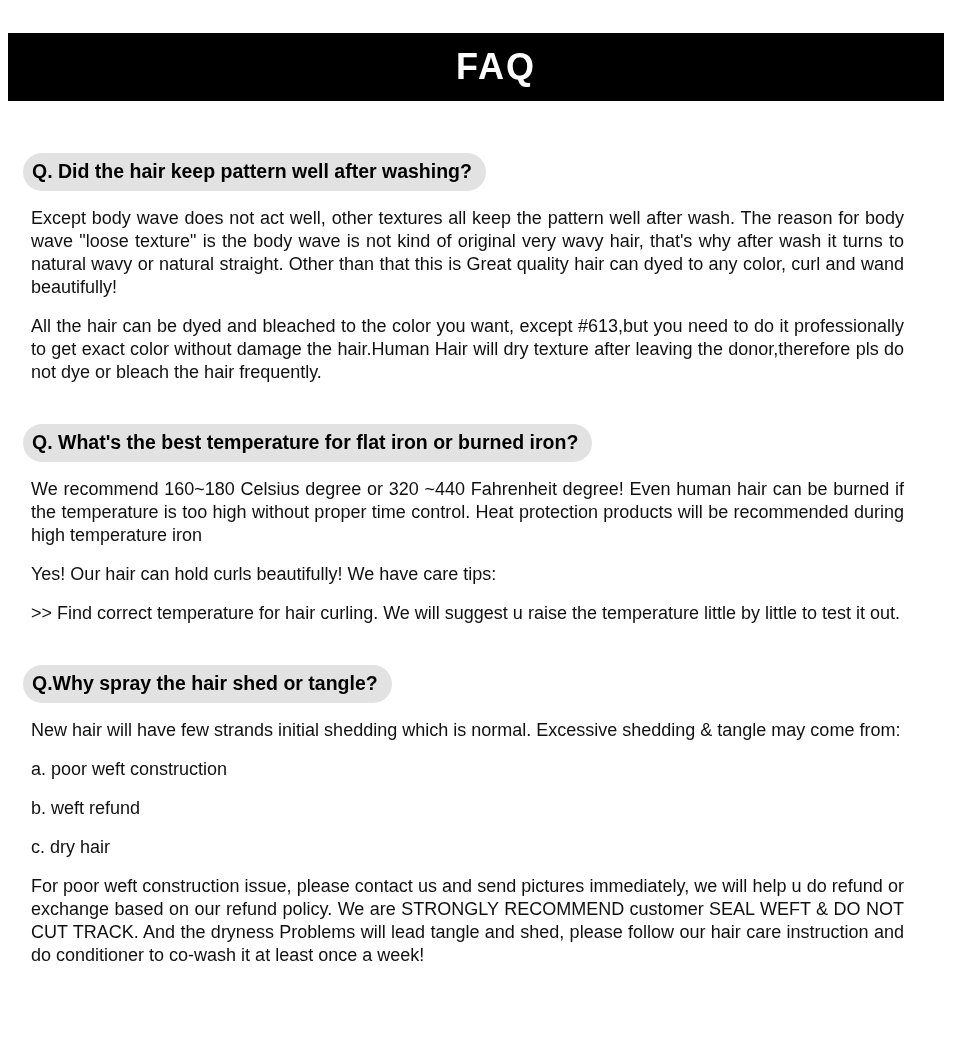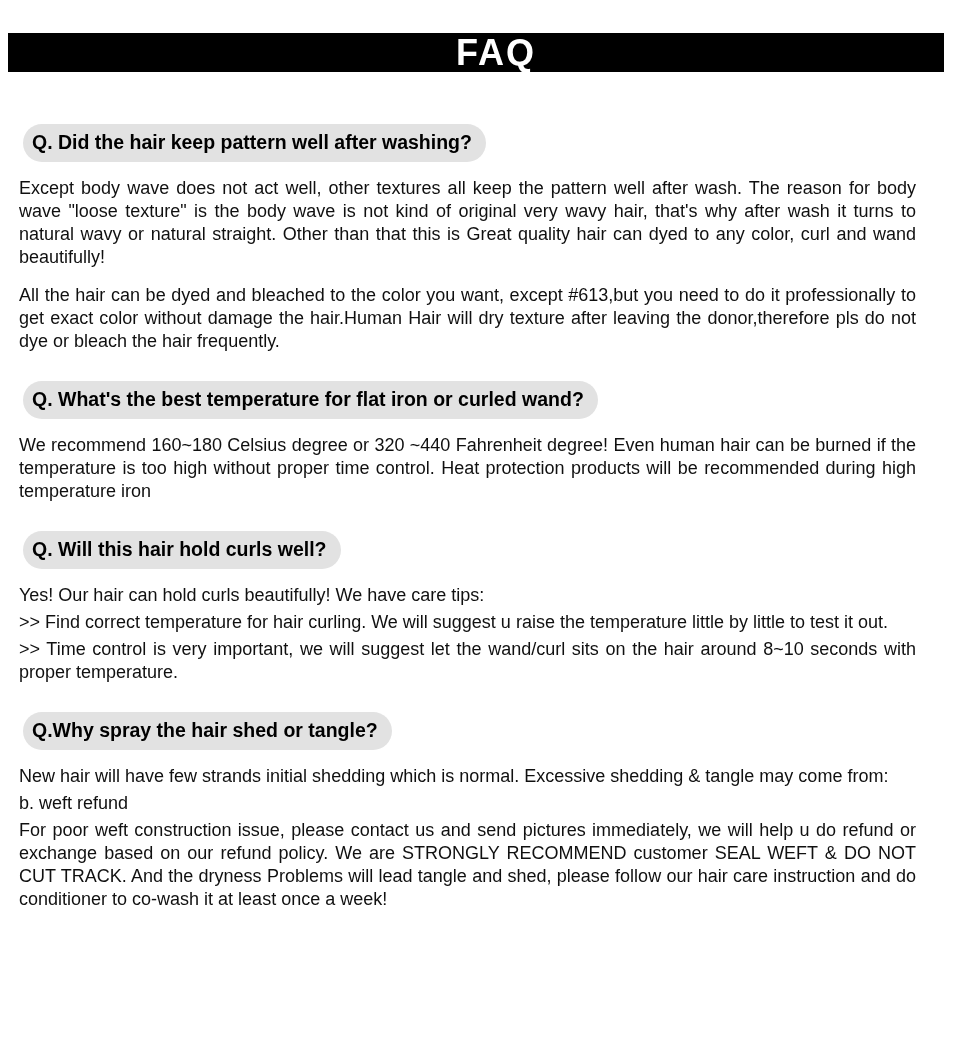--- a/index.html
+++ b/index.html
@@ -14,21 +14,21 @@
   html, body { margin: 0; padding: 0; }
   body {
     width: 960px;
     height: 1044px;
     background: var(--page-bg);
     font-family: "Liberation Sans", sans-serif;
     overflow: hidden;
   }
   .faq-bar {
     margin: 33px 16px 0 8px;
-    height: 39px;
+    height: 68px;
     background: var(--header-bg);
     display: flex;
     align-items: center;
     justify-content: center;
   }
   .faq-bar h1 {
     margin: 0;
     padding-left: 40px; 
     color: var(--header-text);
     font-size: 36px;
@@ -48,21 +48,21 @@
     margin: 24px 0 0 8px;
     font-size: 19.5px;
     font-weight: bold;
     line-height: 21px;
     color: var(--question-text);
     white-space: nowrap;
   }
   .faq-item:first-of-type .q-box { margin-top: 52px; }
   .answer-block { margin-top: 15px; }
   .answer-line {
-    margin: 4px;
+    margin: 16px;
     font-size: 18px;
     line-height: 23px;
     text-align: justify;
     color: var(--body-text);
   }
 </style>
 </head>
 <body>
 
 <div class="page">
@@ -80,42 +80,40 @@
   </section>
 
   <section class="faq-item">
     <div class="answer-block">
           <p class="answer-line">All the hair can be dyed and bleached to the color you want, except #613,but you need to do it professionally to get exact color without damage the hair.Human Hair will dry texture after leaving the donor,therefore pls do not dye or bleach the hair frequently.</p>
         </div>
   </section>
 
   <section class="faq-item">
     <div class="q-box">
-      <span>Q. What's the best temperature for flat iron or curled wand?</span>
+      <span>Q. What's the best temperature for flat iron or burned iron?</span>
     </div>
     <div class="answer-block">
           <p class="answer-line">We recommend 160~180 Celsius degree or 320 ~440 Fahrenheit degree! Even human hair can be burned if the temperature is too high without proper time control. Heat protection products will be recommended during high temperature iron</p>
         </div>
   </section>
 
   <section class="faq-item">
-    <div class="q-box">
-      <span>Q. Will this hair hold curls well?</span>
-    </div>
     <div class="answer-block">
           <p class="answer-line">Yes! Our hair can hold curls beautifully! We have care tips:</p>
           <p class="answer-line">&gt;&gt; Find correct temperature for hair curling. We will suggest u raise the temperature little by little to test it out.</p>
-          <p class="answer-line">&gt;&gt; Time control is very important, we will suggest let the wand/curl sits on the hair around 8~10 seconds with proper temperature.</p>
         </div>
   </section>
 
   <section class="faq-item">
     <div class="q-box">
       <span>Q.Why spray the hair shed or tangle?</span>
     </div>
     <div class="answer-block">
           <p class="answer-line">New hair will have few strands initial shedding which is normal. Excessive shedding &amp; tangle may come from:</p>
+          <p class="answer-line">a. poor weft construction</p>
           <p class="answer-line">b. weft refund</p>
+          <p class="answer-line">c. dry hair</p>
           <p class="answer-line">For poor weft construction issue, please contact us and send pictures immediately, we will help u do refund or exchange based on our refund policy. We are STRONGLY RECOMMEND customer SEAL WEFT &amp; DO NOT CUT TRACK. And the dryness Problems will lead tangle and shed, please follow our hair care instruction and do conditioner to co-wash it at least once a week!</p>
         </div>
   </section>
 </main>
 </div>
 
 </body></html>

